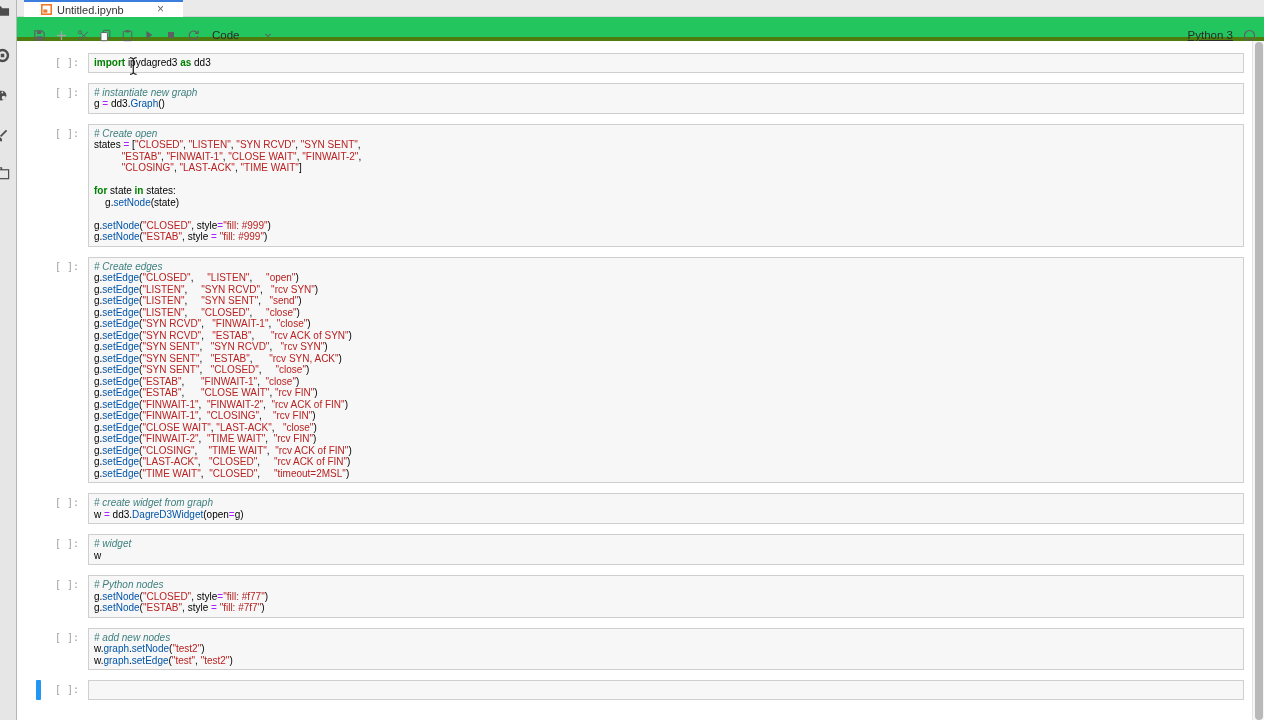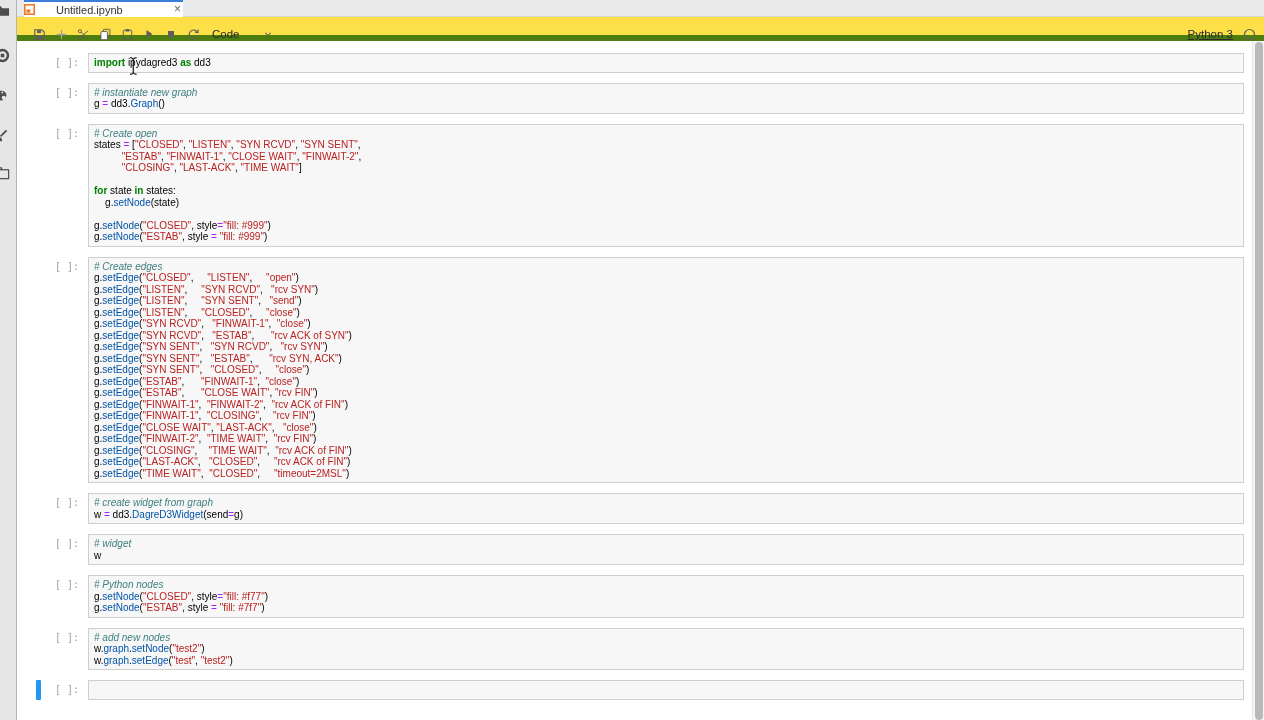--- a/index.html
+++ b/index.html
@@ -16,29 +16,29 @@
   .side-ic{position:absolute;left:-5px;width:16px;height:16px;color:#4d4d4d;}
   .side-ic svg{display:block;}
   
   #tabbar{
     position:absolute;left:17px;top:0;right:0;height:17px;
     background:#eaeaea;border-bottom:1px solid #d6d6d6;box-sizing:border-box;z-index:2;
   }
   .tab{
     position:absolute;left:7px;top:0;width:159px;height:17px;box-sizing:border-box;
     background:#ffffff;border-top:2px solid #3b7ddd;
-    display:flex;align-items:center;padding:0 0;gap:21px;
+    display:flex;align-items:center;padding:0 17px;gap:5px;
   }
   .tabicon{width:11px;height:11px;flex:none;display:flex;}
   .tabtitle{font-size:11px;color:#333;white-space:nowrap;flex:1;}
   .tabclose{font-size:12px;color:#666;line-height:11px;cursor:default;padding:0 2px;}
   
   #toolbar{
     position:absolute;left:17px;top:17px;right:0;height:24px;box-sizing:border-box;
-    background:#fde047;border-bottom:6px solid #4d7c0f;
+    background:#22c55e;border-bottom:4px solid #4d7c0f;
     display:flex;align-items:center;padding:16px 8px 0 11px;z-index:1;
   }
   .tb-btn{
     width:22px;height:20px;display:inline-flex;align-items:center;justify-content:center;
     color:#5f5f5f;flex:none;
   }
   .tb-btn.muted{color:#a3a3a3;}
   .celltype{display:flex;align-items:center;margin-left:8px;}
   .celltype .ctv{font-size:11.5px;color:#2b2b2b;}
   .celltype .chev{margin-left:22px;color:#5f5f5f;display:flex;}
@@ -255,21 +255,21 @@
 <span class="tok-p">g.</span><span class="tok-f">setEdge</span><span class="tok-p">(</span><span class="tok-s">"FINWAIT-2"</span><span class="tok-p">,  </span><span class="tok-s">"TIME WAIT"</span><span class="tok-p">,  </span><span class="tok-s">"rcv FIN"</span><span class="tok-p">)</span>
 <span class="tok-p">g.</span><span class="tok-f">setEdge</span><span class="tok-p">(</span><span class="tok-s">"CLOSING"</span><span class="tok-p">,    </span><span class="tok-s">"TIME WAIT"</span><span class="tok-p">,  </span><span class="tok-s">"rcv ACK of FIN"</span><span class="tok-p">)</span>
 <span class="tok-p">g.</span><span class="tok-f">setEdge</span><span class="tok-p">(</span><span class="tok-s">"LAST-ACK"</span><span class="tok-p">,   </span><span class="tok-s">"CLOSED"</span><span class="tok-p">,     </span><span class="tok-s">"rcv ACK of FIN"</span><span class="tok-p">)</span>
 <span class="tok-p">g.</span><span class="tok-f">setEdge</span><span class="tok-p">(</span><span class="tok-s">"TIME WAIT"</span><span class="tok-p">,  </span><span class="tok-s">"CLOSED"</span><span class="tok-p">,     </span><span class="tok-s">"timeout=2MSL"</span><span class="tok-p">)</span></pre>
           </div>
         </div>
         <div class="cellrow">
           <div class="prompt">[ ]:</div>
           <div class="inputbox">
             <pre><span class="tok-c"># create widget from graph</span>
-<span class="tok-p">w </span><span class="tok-o">=</span><span class="tok-p"> dd3.</span><span class="tok-f">DagreD3Widget</span><span class="tok-p">(send</span><span class="tok-o">=</span><span class="tok-p">g)</span></pre>
+<span class="tok-p">w </span><span class="tok-o">=</span><span class="tok-p"> dd3.</span><span class="tok-f">DagreD3Widget</span><span class="tok-p">(open</span><span class="tok-o">=</span><span class="tok-p">g)</span></pre>
           </div>
         </div>
         <div class="cellrow">
           <div class="prompt">[ ]:</div>
           <div class="inputbox">
             <pre><span class="tok-c"># widget</span>
 <span class="tok-p">w</span></pre>
           </div>
         </div>
         <div class="cellrow">

